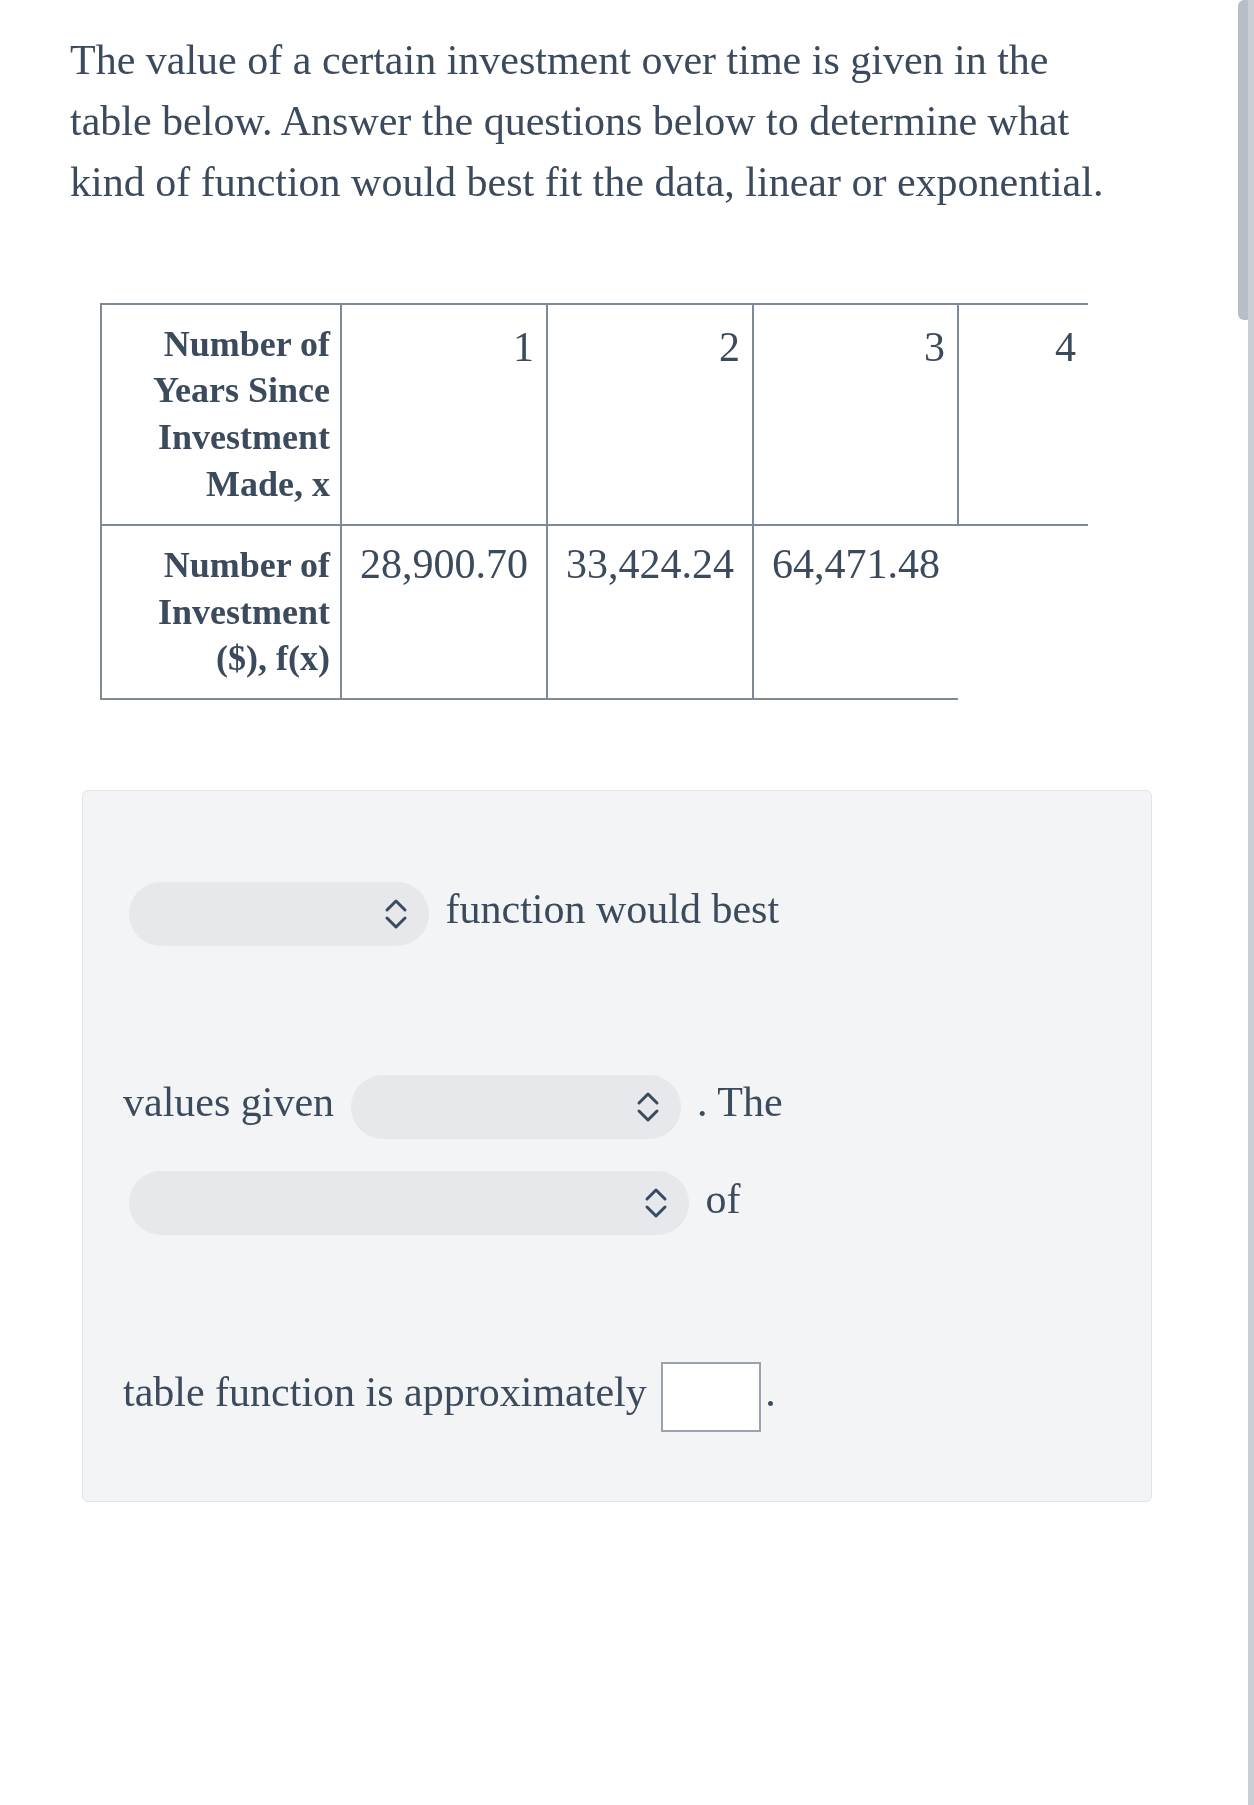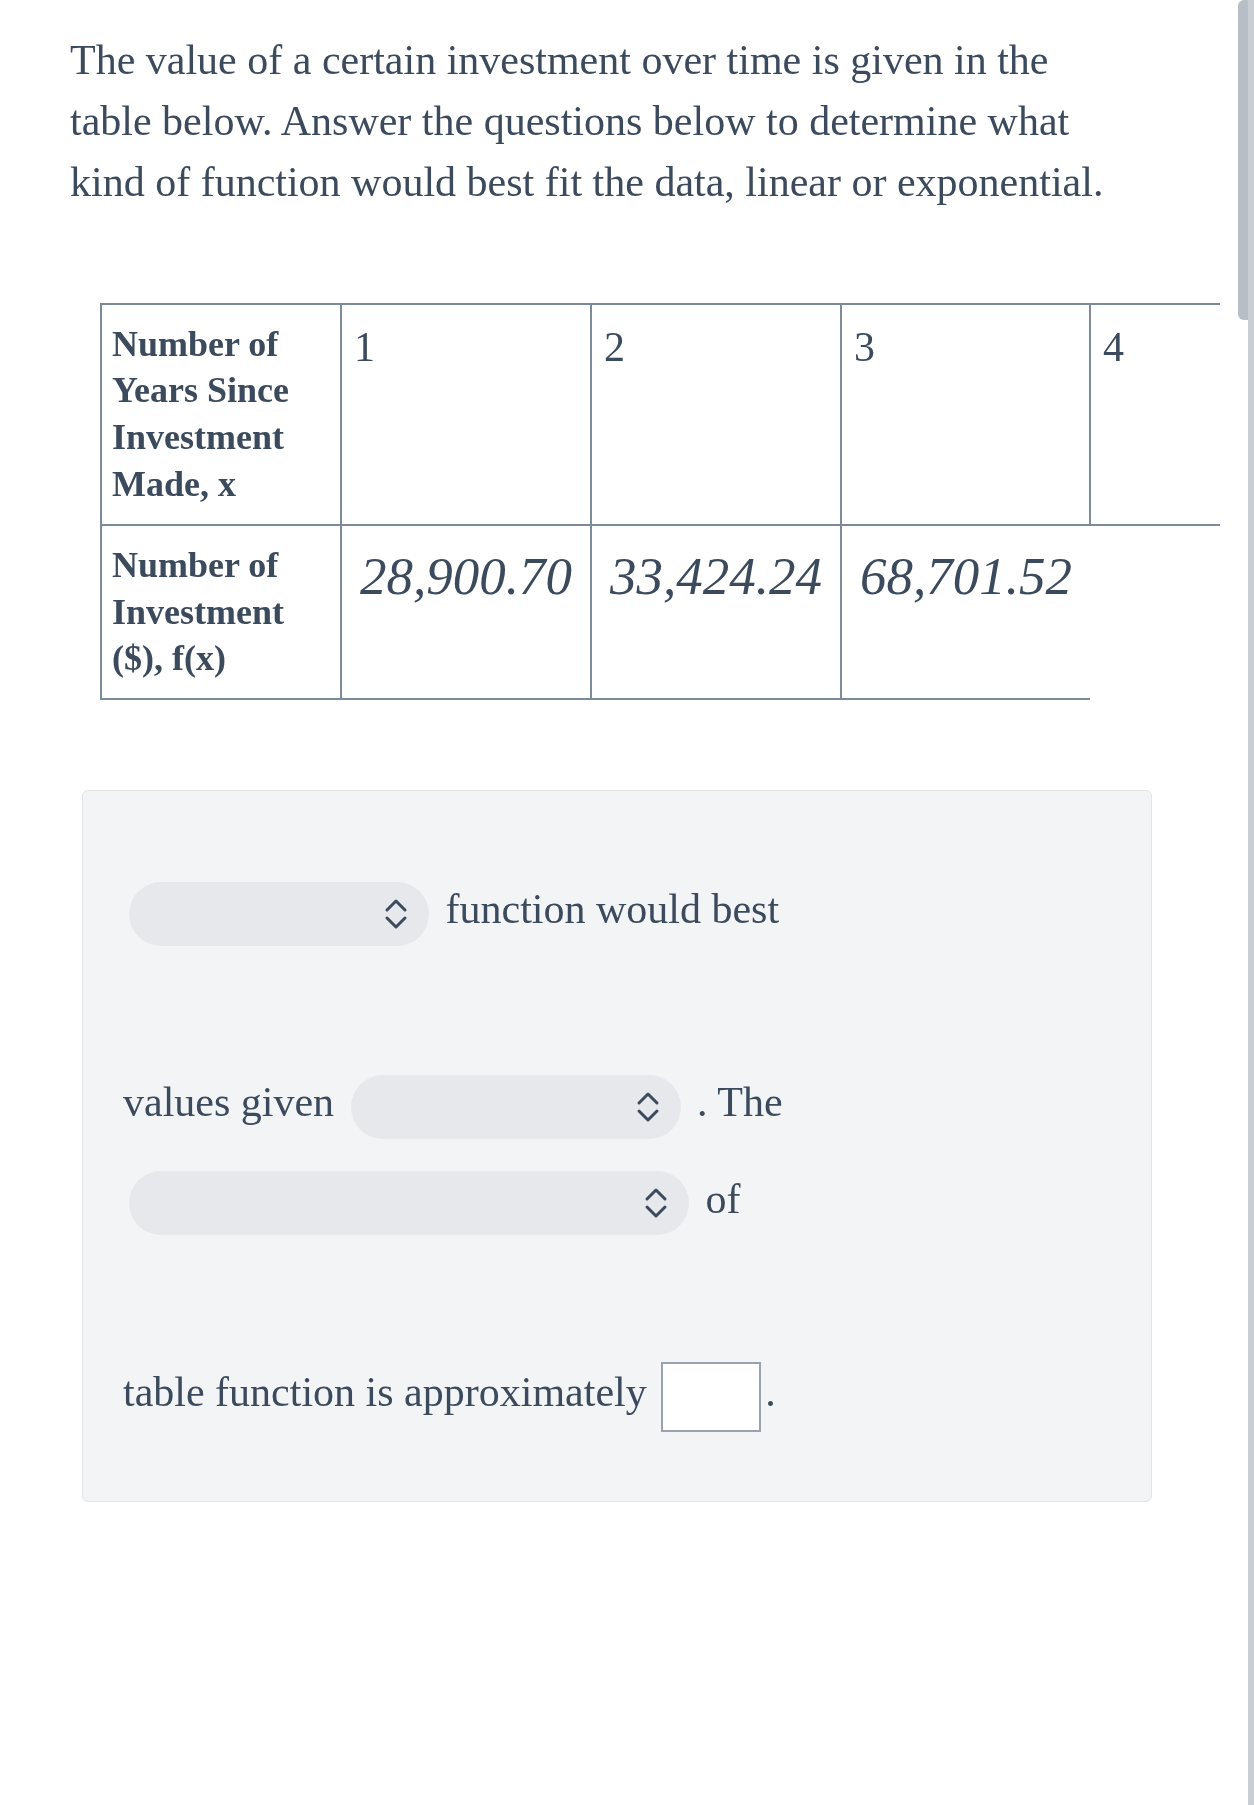--- a/index.html
+++ b/index.html
@@ -37,35 +37,35 @@
   .table-wrap {
     margin-top: 90px;
     margin-left: 30px;
   }
   table {
     border-collapse: collapse;
   }
   th, td {
     border: 2px solid #7d8a99;
     padding: 14px 12px;
-    text-align: left;
+    text-align: right;
     vertical-align: top;
     font-size: 40px;
     color: #3b4a5c;
   }
   th.rowlabel {
     font-weight: bold;
     font-family: Georgia, serif;
     font-size: 36px;
     line-height: 1.3;
     padding: 16px 10px;
     width: 240px;
   }
   tr.r1 td { width: 130px; font-size: 42px; padding-top:18px;}
-  tr.r2 td { font-size: 53px; padding: 20px 18px; font-style: italic; }
+  tr.r2 td { font-size: 42px; padding: 14px 18px; }
   tr.r2 td.noRight { border-right: none; }
   tr.r1 td.noRight { border-right: none; }
 
   .answer-box {
     margin-top: 90px;
     margin-left: 12px;
     width: 1070px;
     background: #f3f4f6;
     border: 1px solid #e2e4e8;
     border-radius: 6px;
@@ -125,21 +125,21 @@
         <td>2</td>
         <td>3</td>
         <td class="noRight">4</td>
       </tr>
       <tr class="r2">
         <th class="rowlabel">
           <span>Number of Investment ($), f(x)</span>
         </th>
         <td>28,900.70</td>
         <td>33,424.24</td>
-        <td class="noRight">68,701.52</td>
+        <td class="noRight">64,471.48</td>
       </tr>
     </tbody>
       </table>
   </div>
 
   <div class="answer-box">
     <span class="dropdown w-lg">
       <span class="chevrons">
         <svg viewBox="0 0 26 16">
             <path d="M4 12 L13 3 L22 12"></path>

